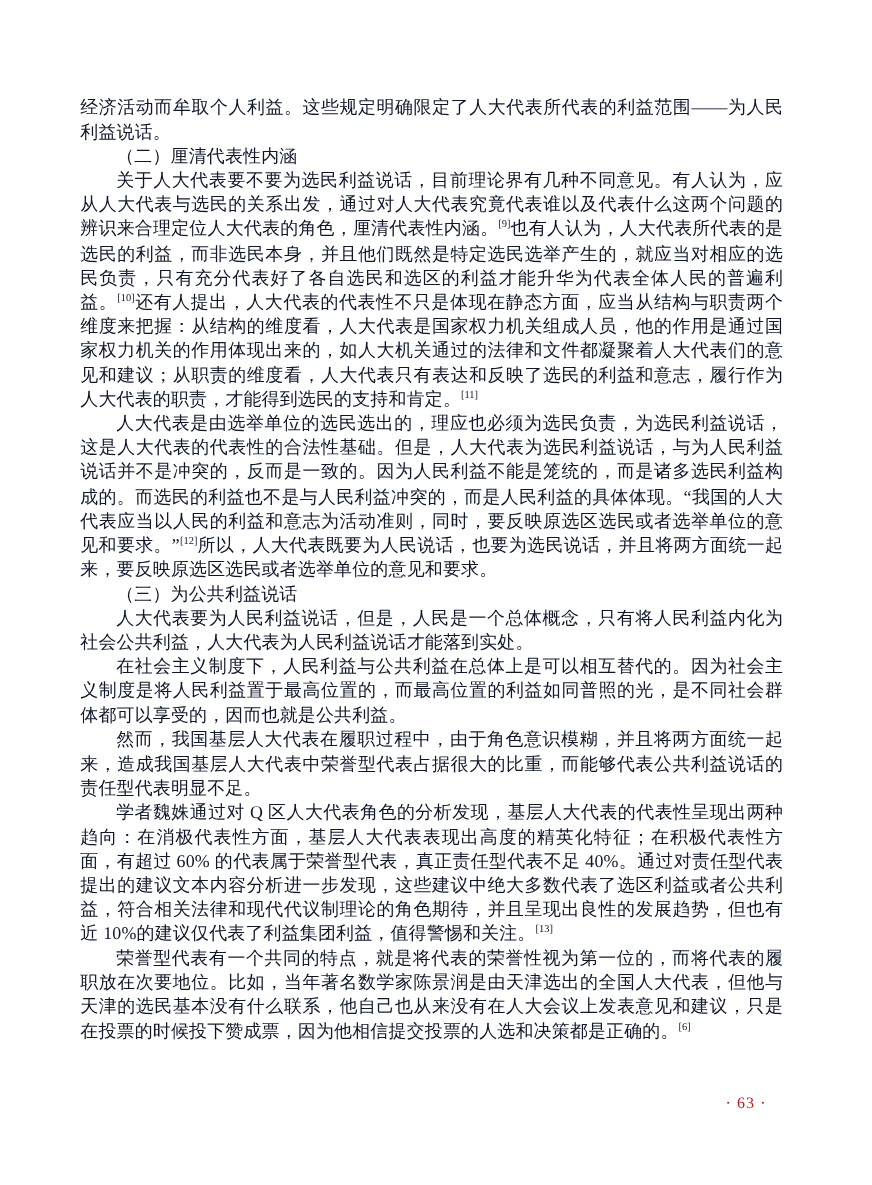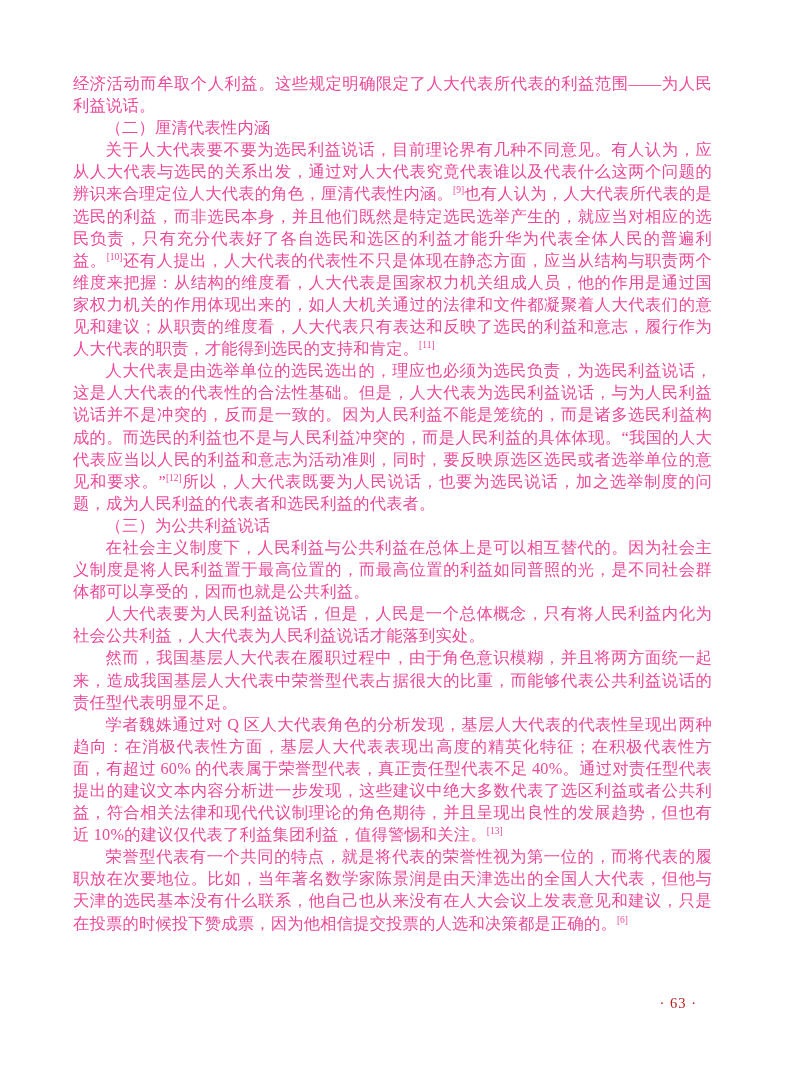--- a/index.html
+++ b/index.html
@@ -11,23 +11,23 @@
     position: relative;
     width: 793px;
     height: 1077px;
     background: #ffffff;
     overflow: hidden;
     font-family: "Liberation Serif", "DejaVu Serif", serif;
   }
   .text-block {
     position: absolute;
     left: 73px;
-    top: 73px;
+    top: 87px;
     width: 639px;
-    color: #ec4899;
+    color: #0f172a;
     font-size: 16.3px;
     line-height: 22.1px;
     text-align: justify;
     letter-spacing: 0.2px;
     font-family: Liberation Serif, serif;
   }
   p.para {
     margin: 0;
     padding: 0;
     text-indent: 2em;
@@ -52,22 +52,22 @@
   }
 </style>
 </head>
 <body>
 
 <div class="page">
   <div class="text-block" id="text-block">
       <p class="para continuation"><span>经济活动而牟取个人利益。这些规定明确限定了人大代表所代表的利益范围——为人民利益说话。</span></p>
       <p class="para heading"><span>（二）厘清代表性内涵</span></p>
       <p class="para body"><span>关于人大代表要不要为选民利益说话，目前理论界有几种不同意见。有人认为，应从人大代表与选民的关系出发，通过对人大代表究竟代表谁以及代表什么这两个问题的辨识来合理定位人大代表的角色，厘清代表性内涵。</span><sup class="ref">[9]</sup><span>也有人认为，人大代表所代表的是选民的利益，而非选民本身，并且他们既然是特定选民选举产生的，就应当对相应的选民负责，只有充分代表好了各自选民和选区的利益才能升华为代表全体人民的普遍利益。</span><sup class="ref">[10]</sup><span>还有人提出，人大代表的代表性不只是体现在静态方面，应当从结构与职责两个维度来把握：从结构的维度看，人大代表是国家权力机关组成人员，他的作用是通过国家权力机关的作用体现出来的，如人大机关通过的法律和文件都凝聚着人大代表们的意见和建议；从职责的维度看，人大代表只有表达和反映了选民的利益和意志，履行作为人大代表的职责，才能得到选民的支持和肯定。</span><sup class="ref">[11]</sup></p>
-      <p class="para body"><span>人大代表是由选举单位的选民选出的，理应也必须为选民负责，为选民利益说话，这是人大代表的代表性的合法性基础。但是，人大代表为选民利益说话，与为人民利益说话并不是冲突的，反而是一致的。因为人民利益不能是笼统的，而是诸多选民利益构成的。而选民的利益也不是与人民利益冲突的，而是人民利益的具体体现。“我国的人大代表应当以人民的利益和意志为活动准则，同时，要反映原选区选民或者选举单位的意见和要求。”</span><sup class="ref">[12]</sup><span>所以，人大代表既要为人民说话，也要为选民说话，加之选举制度的问题，成为人民利益的代表者和选民利益的代表者。</span></p>
+      <p class="para body"><span>人大代表是由选举单位的选民选出的，理应也必须为选民负责，为选民利益说话，这是人大代表的代表性的合法性基础。但是，人大代表为选民利益说话，与为人民利益说话并不是冲突的，反而是一致的。因为人民利益不能是笼统的，而是诸多选民利益构成的。而选民的利益也不是与人民利益冲突的，而是人民利益的具体体现。“我国的人大代表应当以人民的利益和意志为活动准则，同时，要反映原选区选民或者选举单位的意见和要求。”</span><sup class="ref">[12]</sup><span>所以，人大代表既要为人民说话，也要为选民说话，并且将两方面统一起来，要反映原选区选民或者选举单位的意见和要求。</span></p>
       <p class="para heading"><span>（三）为公共利益说话</span></p>
+      <p class="para body"><span>人大代表要为人民利益说话，但是，人民是一个总体概念，只有将人民利益内化为社会公共利益，人大代表为人民利益说话才能落到实处。</span></p>
       <p class="para body"><span>在社会主义制度下，人民利益与公共利益在总体上是可以相互替代的。因为社会主义制度是将人民利益置于最高位置的，而最高位置的利益如同普照的光，是不同社会群体都可以享受的，因而也就是公共利益。</span></p>
-      <p class="para body"><span>人大代表要为人民利益说话，但是，人民是一个总体概念，只有将人民利益内化为社会公共利益，人大代表为人民利益说话才能落到实处。</span></p>
       <p class="para body"><span>然而，我国基层人大代表在履职过程中，由于角色意识模糊，并且将两方面统一起来，造成我国基层人大代表中荣誉型代表占据很大的比重，而能够代表公共利益说话的责任型代表明显不足。</span></p>
       <p class="para body"><span>学者魏姝通过对 Q 区人大代表角色的分析发现，基层人大代表的代表性呈现出两种趋向：在消极代表性方面，基层人大代表表现出高度的精英化特征；在积极代表性方面，有超过 60% 的代表属于荣誉型代表，真正责任型代表不足 40%。通过对责任型代表提出的建议文本内容分析进一步发现，这些建议中绝大多数代表了选区利益或者公共利益，符合相关法律和现代代议制理论的角色期待，并且呈现出良性的发展趋势，但也有近 10%的建议仅代表了利益集团利益，值得警惕和关注。</span><sup class="ref">[13]</sup></p>
       <p class="para body"><span>荣誉型代表有一个共同的特点，就是将代表的荣誉性视为第一位的，而将代表的履职放在次要地位。比如，当年著名数学家陈景润是由天津选出的全国人大代表，但他与天津的选民基本没有什么联系，他自己也从来没有在人大会议上发表意见和建议，只是在投票的时候投下赞成票，因为他相信提交投票的人选和决策都是正确的。</span><sup class="ref">[6]</sup></p>
     </div>
   <div class="page-number">· 63 ·</div>
 </div>
 
 </body></html>

